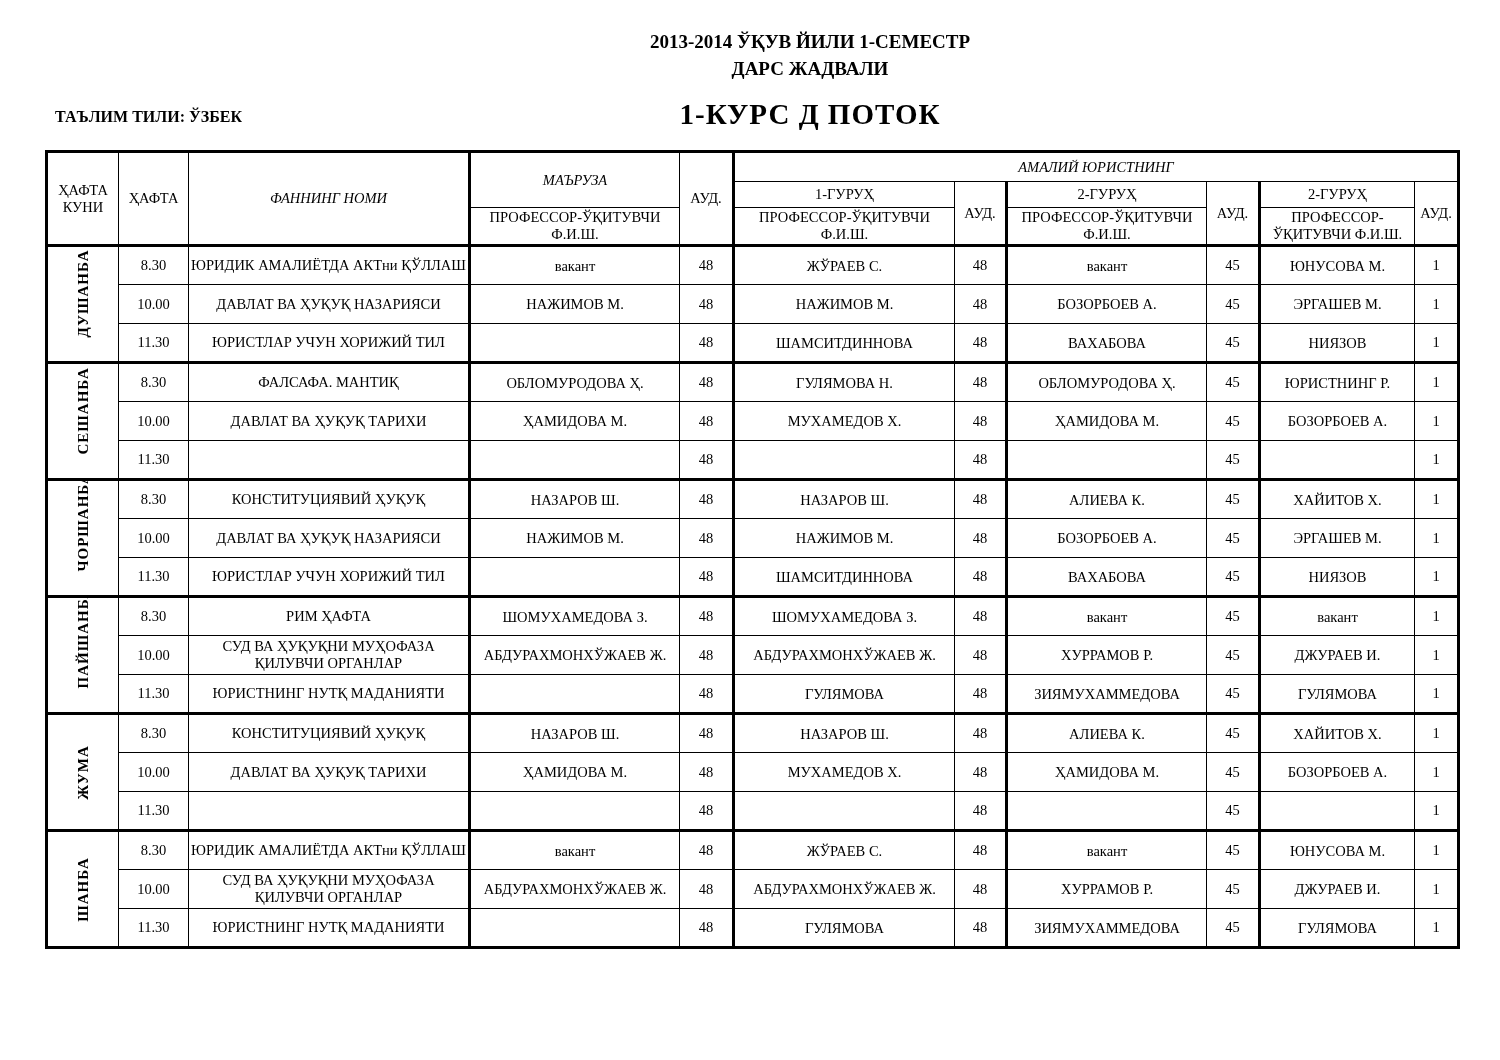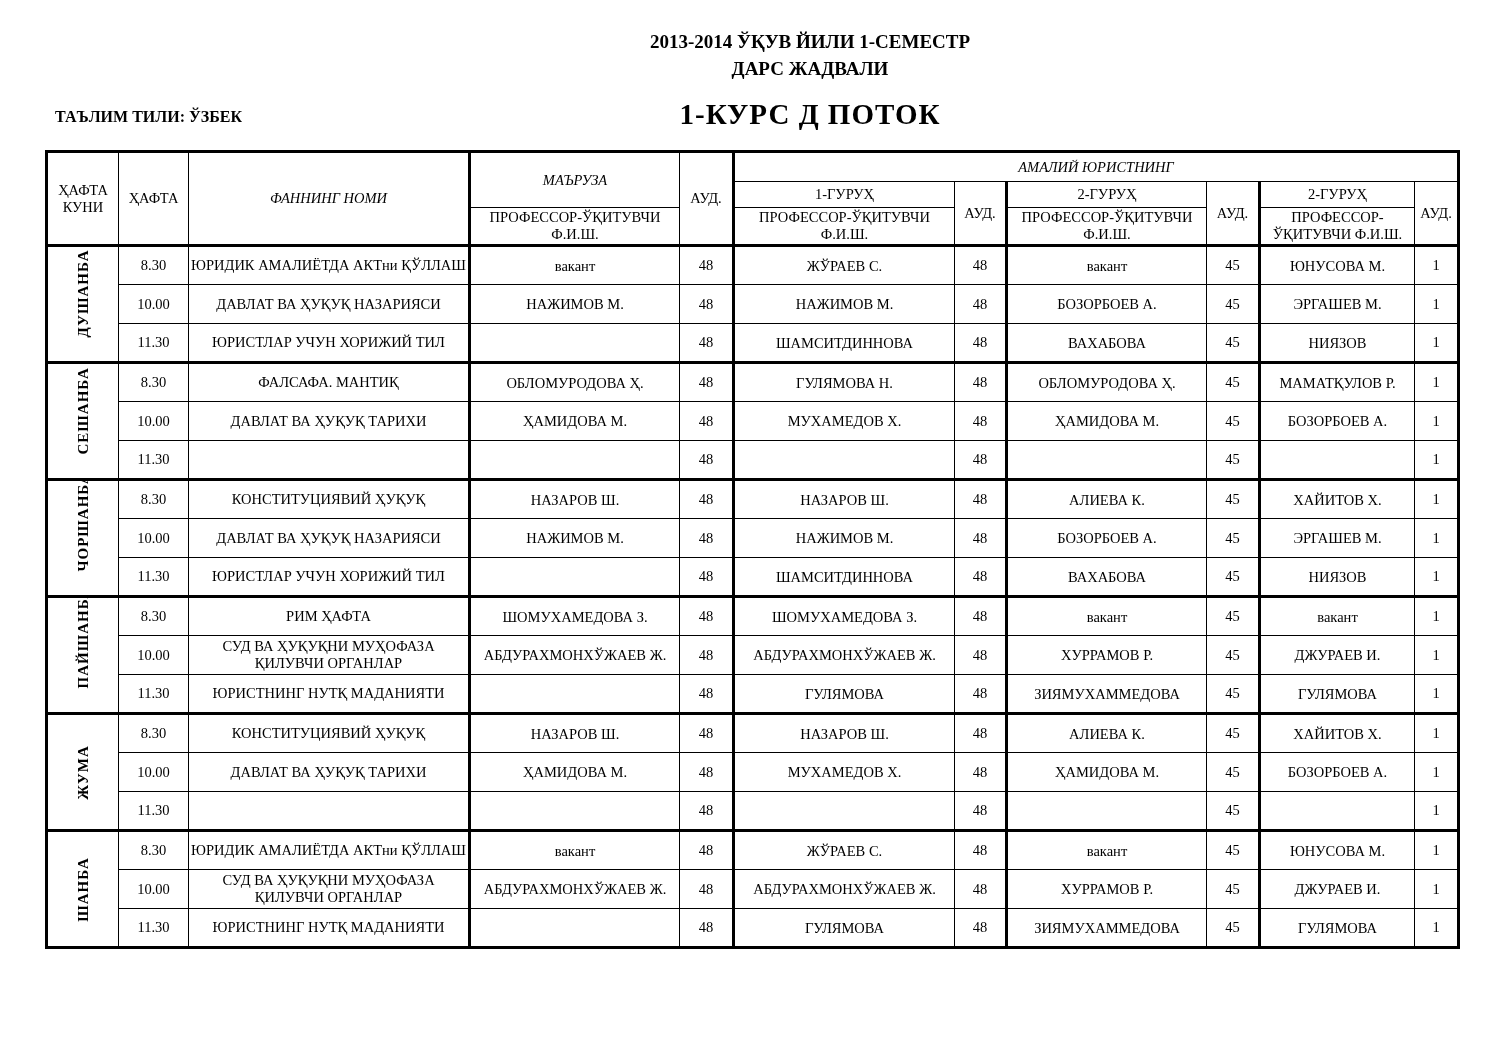--- a/index.html
+++ b/index.html
@@ -139,21 +139,21 @@
           <div class="day-label">СЕШАНБА</div>
         </td>
     <td class="time-cell">8.30</td>
     <td class="subject-cell bR-thick">ФАЛСАФА. МАНТИҚ</td>
     <td class="lecturer-cell">ОБЛОМУРОДОВА Ҳ.</td>
     <td class="aud-cell bR-thick">48</td>
     <td class="lecturer-cell">ГУЛЯМОВА Н.</td>
     <td class="aud-cell bR-thick">48</td>
     <td class="lecturer-cell">ОБЛОМУРОДОВА Ҳ.</td>
     <td class="aud-cell bR-thick">45</td>
-    <td class="lecturer-cell">МАМАТҚУЛОВ Р.</td>
+    <td class="lecturer-cell">ЮРИСТНИНГ Р.</td>
     <td class="aud-cell">1</td>
   </tr>
   <tr class="d-row">
     <td class="time-cell">10.00</td>
     <td class="subject-cell bR-thick">ДАВЛАТ ВА ҲУҚУҚ ТАРИХИ</td>
     <td class="lecturer-cell">ҲАМИДОВА М.</td>
     <td class="aud-cell bR-thick">48</td>
     <td class="lecturer-cell">МУХАМЕДОВ Х.</td>
     <td class="aud-cell bR-thick">48</td>
     <td class="lecturer-cell">ҲАМИДОВА М.</td>

